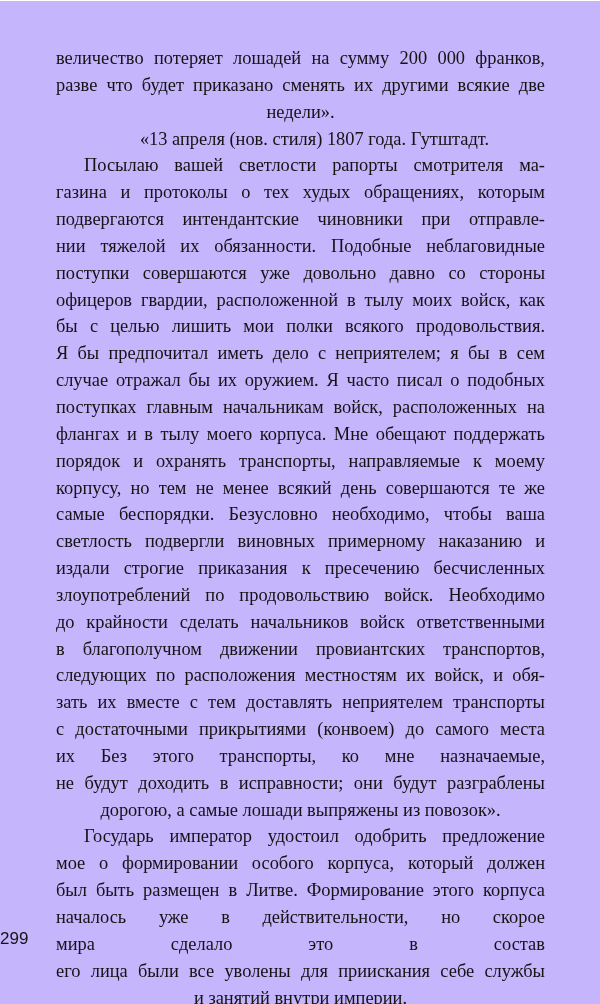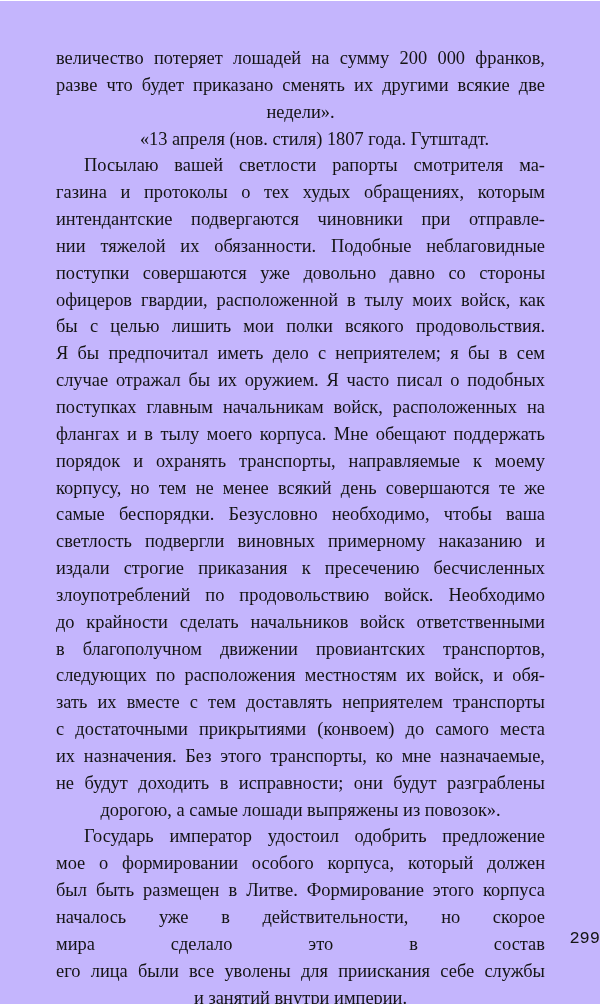--- a/index.html
+++ b/index.html
@@ -50,65 +50,65 @@
     text-align: center;
   }
   .line.indent {
     text-indent: 28px;
   }
   .page-number {
     position: absolute;
     top: 928px;
     left: 0;
     width: 600px;
-    text-align: right;
+    text-align: left;
     font-size: 17px;
     line-height: 20px;
-    font-family: Liberation Mono, monospace;
+    font-family: Liberation Sans, sans-serif;
     color: #141414;
   }
 </style>
 </head>
 <body>
 
 <div class="page">
 
   <div class="text-block">
       <p class="para">
         <span class="line just"><span>величество</span><span>потеряет</span><span>лошадей</span><span>на</span><span>сумму</span><span>200</span><span>000</span><span>франков,</span></span>
         <span class="line just"><span>разве</span><span>что</span><span>будет</span><span>приказано</span><span>сменять</span><span>их</span><span>другими</span><span>всякие</span><span>две</span></span>
         <span class="line last">недели».</span>
       </p>
       <p class="para">
         <span class="line last indent">«13 апреля (нов. стиля) 1807 года. Гутштадт.</span>
       </p>
       <p class="para">
         <span class="line just"><span style="padding-left: 28px;">Посылаю</span><span>вашей</span><span>светлости</span><span>рапорты</span><span>смотрителя</span><span>ма-</span></span>
         <span class="line just"><span>газина</span><span>и</span><span>протоколы</span><span>о</span><span>тех</span><span>худых</span><span>обращениях,</span><span>которым</span></span>
-        <span class="line just"><span>интендантские</span><span>подвергаются</span><span>чиновники</span><span>при</span><span>отправле-</span></span>
+        <span class="line just"><span>подвергаются</span><span>интендантские</span><span>чиновники</span><span>при</span><span>отправле-</span></span>
         <span class="line just"><span>нии</span><span>тяжелой</span><span>их</span><span>обязанности.</span><span>Подобные</span><span>неблаговидные</span></span>
         <span class="line just"><span>поступки</span><span>совершаются</span><span>уже</span><span>довольно</span><span>давно</span><span>со</span><span>стороны</span></span>
         <span class="line just"><span>офицеров</span><span>гвардии,</span><span>расположенной</span><span>в</span><span>тылу</span><span>моих</span><span>войск,</span><span>как</span></span>
         <span class="line just"><span>бы</span><span>с</span><span>целью</span><span>лишить</span><span>мои</span><span>полки</span><span>всякого</span><span>продовольствия.</span></span>
         <span class="line just"><span>Я</span><span>бы</span><span>предпочитал</span><span>иметь</span><span>дело</span><span>с</span><span>неприятелем;</span><span>я</span><span>бы</span><span>в</span><span>сем</span></span>
         <span class="line just"><span>случае</span><span>отражал</span><span>бы</span><span>их</span><span>оружием.</span><span>Я</span><span>часто</span><span>писал</span><span>о</span><span>подобных</span></span>
         <span class="line just"><span>поступках</span><span>главным</span><span>начальникам</span><span>войск,</span><span>расположенных</span><span>на</span></span>
         <span class="line just"><span>флангах</span><span>и</span><span>в</span><span>тылу</span><span>моего</span><span>корпуса.</span><span>Мне</span><span>обещают</span><span>поддержать</span></span>
         <span class="line just"><span>порядок</span><span>и</span><span>охранять</span><span>транспорты,</span><span>направляемые</span><span>к</span><span>моему</span></span>
         <span class="line just"><span>корпусу,</span><span>но</span><span>тем</span><span>не</span><span>менее</span><span>всякий</span><span>день</span><span>совершаются</span><span>те</span><span>же</span></span>
         <span class="line just"><span>самые</span><span>беспорядки.</span><span>Безусловно</span><span>необходимо,</span><span>чтобы</span><span>ваша</span></span>
         <span class="line just"><span>светлость</span><span>подвергли</span><span>виновных</span><span>примерному</span><span>наказанию</span><span>и</span></span>
         <span class="line just"><span>издали</span><span>строгие</span><span>приказания</span><span>к</span><span>пресечению</span><span>бесчисленных</span></span>
         <span class="line just"><span>злоупотреблений</span><span>по</span><span>продовольствию</span><span>войск.</span><span>Необходимо</span></span>
         <span class="line just"><span>до</span><span>крайности</span><span>сделать</span><span>начальников</span><span>войск</span><span>ответственными</span></span>
         <span class="line just"><span>в</span><span>благополучном</span><span>движении</span><span>провиантских</span><span>транспортов,</span></span>
         <span class="line just"><span>следующих</span><span>по</span><span>расположения</span><span>местностям</span><span>их</span><span>войск,</span><span>и</span><span>обя-</span></span>
         <span class="line just"><span>зать</span><span>их</span><span>вместе</span><span>с</span><span>тем</span><span>доставлять</span><span>неприятелем</span><span>транспорты</span></span>
         <span class="line just"><span>с</span><span>достаточными</span><span>прикрытиями</span><span>(конвоем)</span><span>до</span><span>самого</span><span>места</span></span>
-        <span class="line just"><span>их</span><span>назначения.</span><span>Без</span><span>этого</span><span>транспорты,</span><span>ко</span><span>мне</span><span>назначаемые,</span></span>
+        <span class="line just"><span>их</span><span>Без</span><span>этого</span><span>транспорты,</span><span>ко</span><span>мне</span><span>назначаемые,</span></span>
         <span class="line just"><span>не</span><span>будут</span><span>доходить</span><span>в</span><span>исправности;</span><span>они</span><span>будут</span><span>разграблены</span></span>
         <span class="line last">дорогою, а самые лошади выпряжены из повозок».</span>
       </p>
       <p class="para">
         <span class="line just"><span style="padding-left: 28px;">Государь</span><span>император</span><span>удостоил</span><span>одобрить</span><span>предложение</span></span>
         <span class="line just"><span>мое</span><span>о</span><span>формировании</span><span>особого</span><span>корпуса,</span><span>который</span><span>должен</span></span>
         <span class="line just"><span>был</span><span>быть</span><span>размещен</span><span>в</span><span>Литве.</span><span>Формирование</span><span>этого</span><span>корпуса</span></span>
         <span class="line just"><span>началось</span><span>уже</span><span>в</span><span>действительности,</span><span>но</span><span>скорое</span></span>
         <span class="line just"><span>мира</span><span>сделало</span><span>это</span><span>в</span><span>состав</span></span>
         <span class="line just"><span>его</span><span>лица</span><span>были</span><span>все</span><span>уволены</span><span>для</span><span>приискания</span><span>себе</span><span>службы</span></span>

